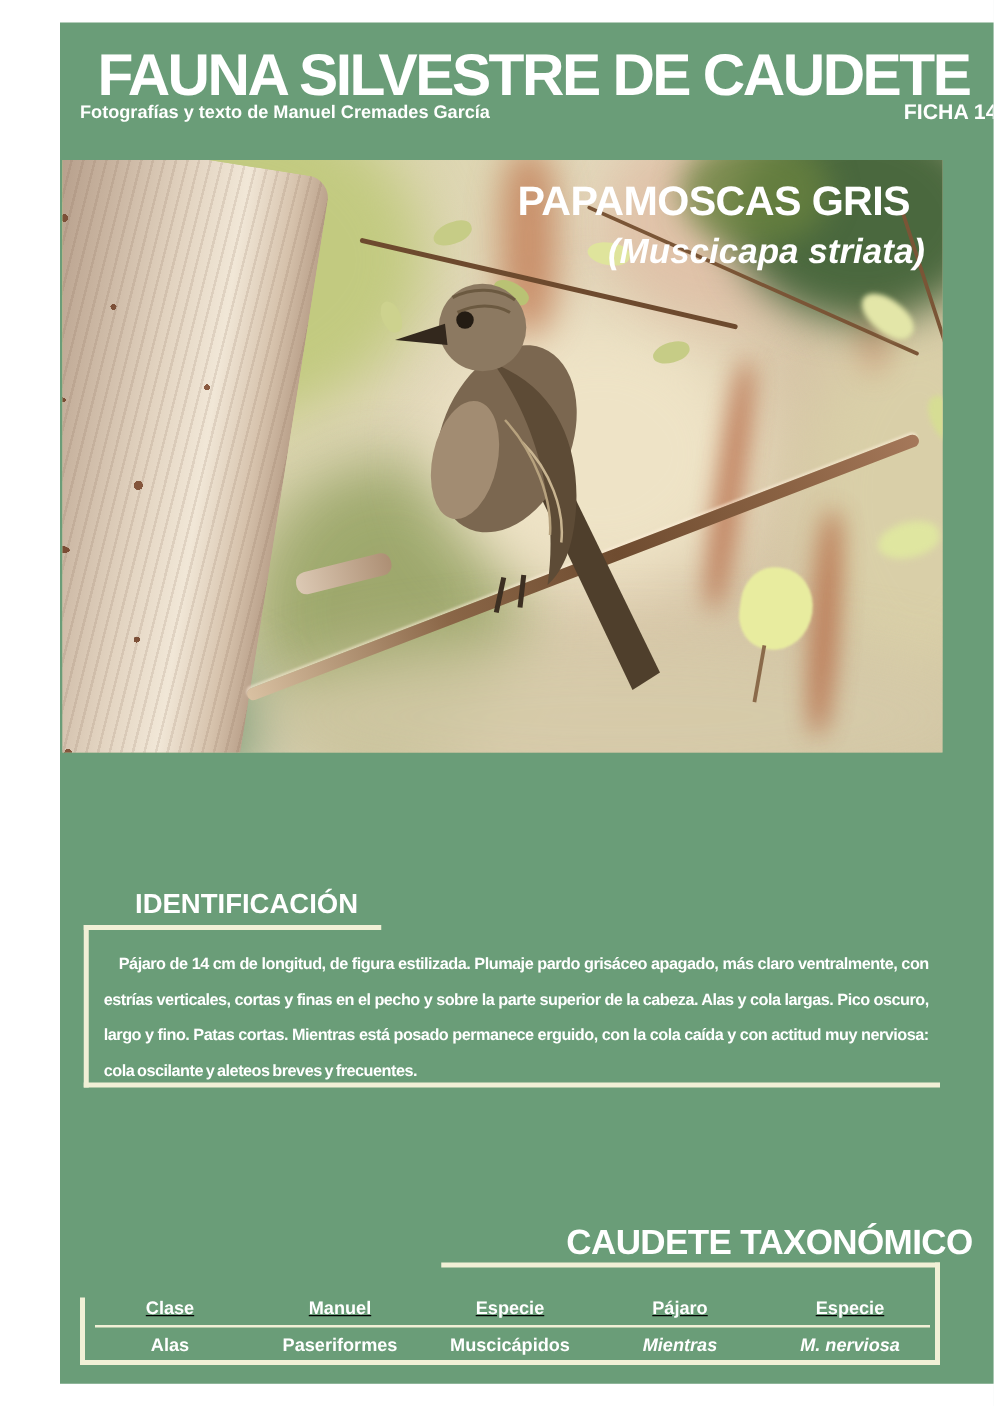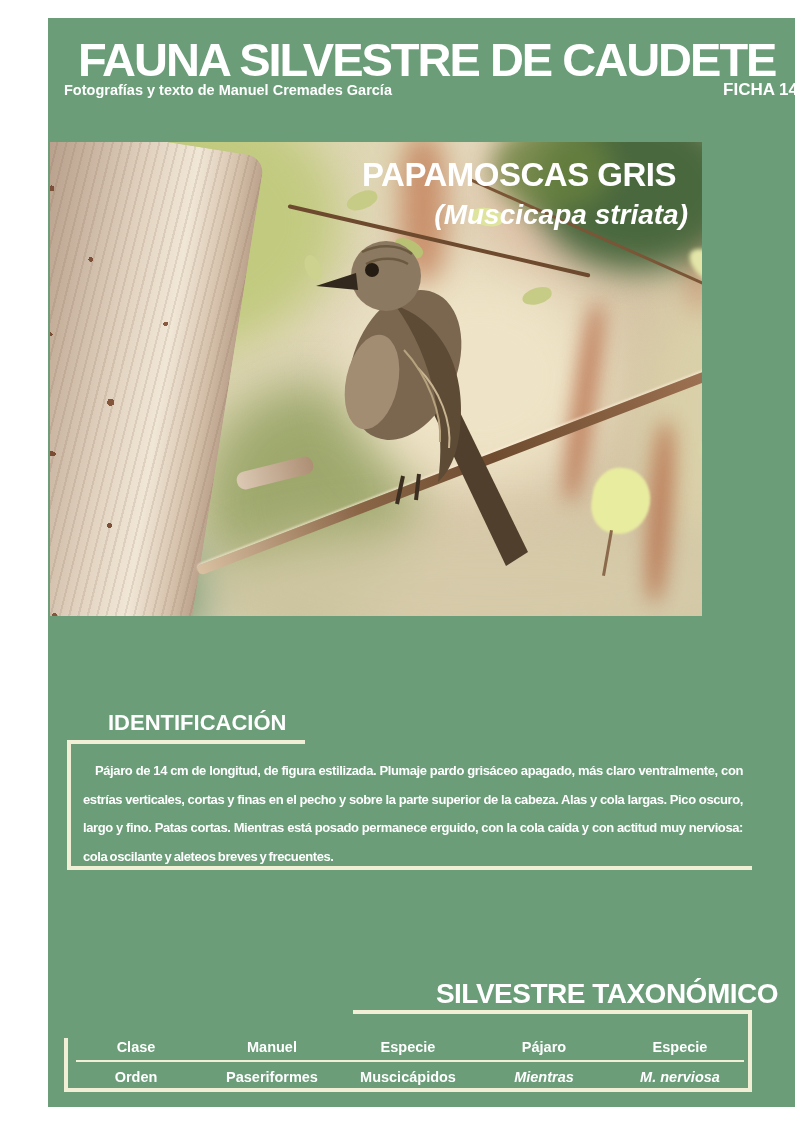--- a/index.html
+++ b/index.html
@@ -9,21 +9,21 @@
 
   
   .title{position:absolute;left:30px;top:14px;width:690px;margin:0;
          font-size:47px;font-weight:bold;letter-spacing:-2px;color:#ffffff;white-space:nowrap;}
   .hdr-row{position:absolute;left:16px;right:8px;top:62px;display:flex;
            justify-content:space-between;align-items:center;}
   .credits{font-size:14.5px;font-weight:bold;color:#ffffff;}
   .ficha{font-size:17px;font-weight:bold;color:#ffffff;}
 
   
-  .photo{position:absolute;left:2px;top:124px;width:652px;height:474px;overflow:hidden;
+  .photo{position:absolute;left:2px;top:110px;width:704px;height:474px;overflow:hidden;
          background:linear-gradient(120deg,#d0d29a 0%,#e3d8bc 45%,#d7c5a7 70%,#cfc3a0 100%);}
   .bk{position:absolute;border-radius:50%;}
   .bk1{left:-40px;top:-50px;width:330px;height:260px;background:#c2ca80;filter:blur(22px);}
   .bk2{left:150px;top:240px;width:220px;height:240px;background:#97a465;filter:blur(26px);opacity:.9;}
   .bk3{left:300px;top:120px;width:260px;height:230px;background:#eee3c6;filter:blur(28px);}
   .bk4{left:590px;top:120px;width:190px;height:300px;background:#d9cfa8;filter:blur(24px);}
   .bk5{left:-30px;top:390px;width:200px;height:120px;background:#83a07c;filter:blur(22px);}
   .bk6{left:150px;top:380px;width:600px;height:130px;background:#d6cbaa;filter:blur(26px);opacity:.85;}
   .bk7{right:-40px;top:-40px;width:210px;height:170px;background:#4a683e;filter:blur(16px);}
   .bk8{right:90px;top:-20px;width:120px;height:90px;background:#69823f;filter:blur(12px);opacity:.8;}
@@ -91,21 +91,21 @@
 
   
   .taxo-h{position:absolute;right:28px;top:960px;margin:0;font-size:28px;font-weight:bold;
           letter-spacing:-.5px;color:#ffffff;}
   .tx-underline{left:305px;top:992px;width:399px;height:4px;}
   .tx-right{left:700px;top:992px;width:4px;height:82px;}
   .tx-left{left:16px;top:1020px;width:4px;height:54px;}
   .tx-bottom{left:16px;top:1070px;width:688px;height:4px;}
   .tx-sep{left:28px;top:1042px;width:668px;height:2px;}
   .tx-row{position:absolute;left:20px;width:680px;display:flex;}
-  .tx-row.hdr{top:1018px;}
+  .tx-row.hdr{top:1018px;text-decoration:underline;}
   .tx-row.val{top:1048px;}
   .tx-cell{flex:1;text-align:center;color:#ffffff;font-size:14.5px;font-weight:bold;line-height:22px;}
   .tx-cell.it{font-style:italic;}
 </style>
 </head>
 <body>
 
 <div class="sheet">
   <div class="content">
 
@@ -166,36 +166,36 @@
       <div class="sp-common">PAPAMOSCAS GRIS</div>
       <div class="sp-sci">(Muscicapa striata)</div>
     </div>
 
     <h2 class="ident-h">IDENTIFICACIÓN</h2>
     <div class="seg id-underline"></div>
     <div class="seg id-left"></div>
     <div class="seg id-bottom"></div>
     <p class="ident-text">Pájaro de 14 cm de longitud, de figura estilizada. Plumaje pardo grisáceo apagado, más claro ventralmente, con estrías verticales, cortas y finas en el pecho y sobre la parte superior de la cabeza. Alas y cola largas. Pico oscuro, largo y fino. Patas cortas. Mientras está posado permanece erguido, con la cola caída y con actitud muy nerviosa: cola oscilante y aleteos breves y frecuentes.</p>
 
-    <h2 class="taxo-h">SILVESTRE TAXONÓMICO</h2>
+    <h2 class="taxo-h">CAUDETE TAXONÓMICO</h2>
     <div class="seg tx-underline"></div>
     <div class="seg tx-right"></div>
     <div class="seg tx-left"></div>
     <div class="seg tx-bottom"></div>
     <div class="seg tx-sep"></div>
 
     <div class="tx-row hdr">
       <div class="tx-cell">Clase</div>
       <div class="tx-cell">Manuel</div>
       <div class="tx-cell">Especie</div>
       <div class="tx-cell">Pájaro</div>
       <div class="tx-cell">Especie</div>
     </div>
     <div class="tx-row val">
-      <div class="tx-cell">Orden</div>
+      <div class="tx-cell">Alas</div>
       <div class="tx-cell">Paseriformes</div>
       <div class="tx-cell">Muscicápidos</div>
       <div class="tx-cell it">Mientras</div>
       <div class="tx-cell it">M. nerviosa</div>
     </div>
 
   </div>
 </div>
 
 </body></html>

